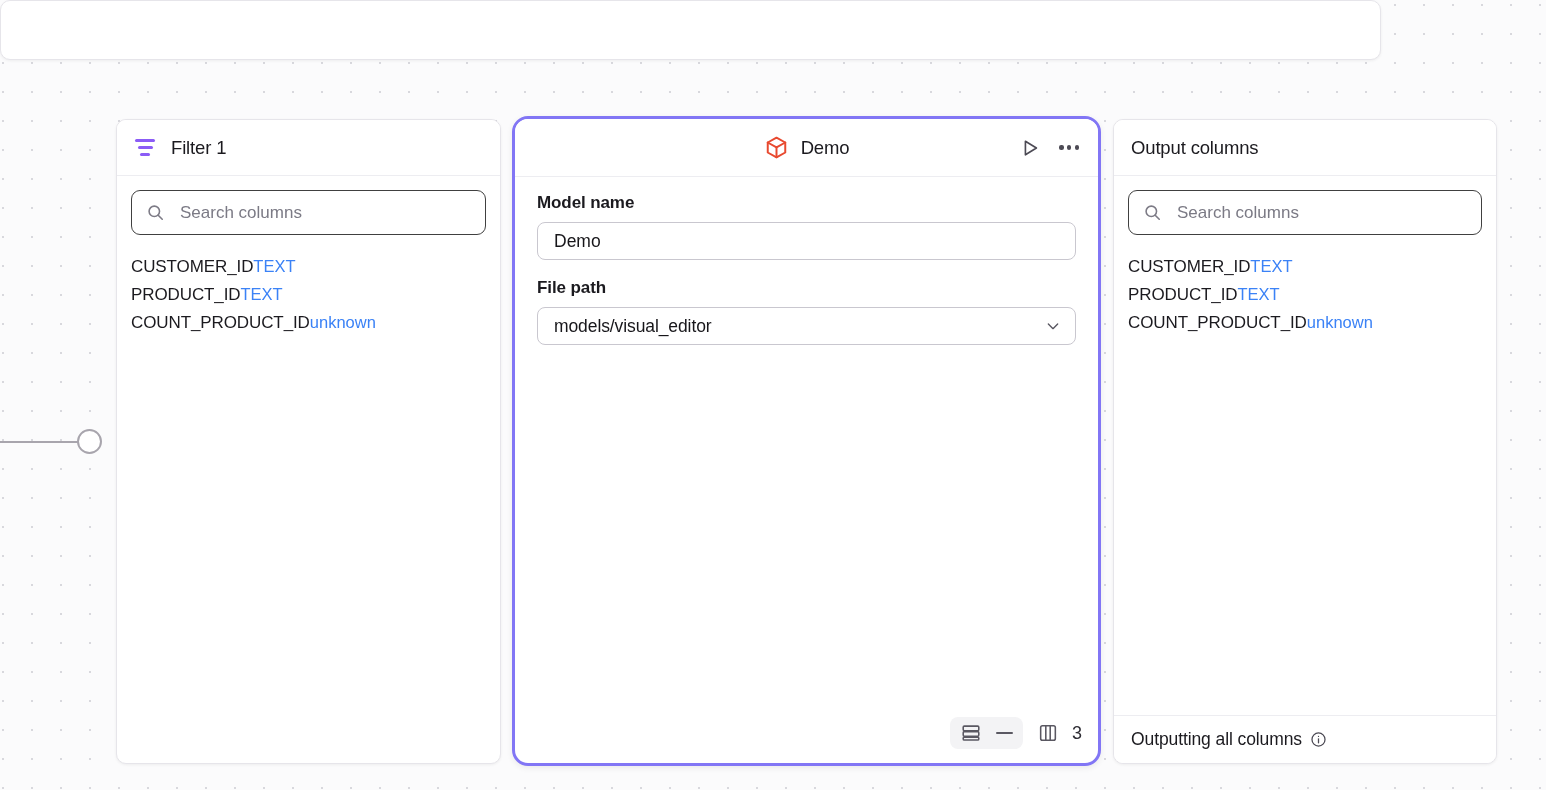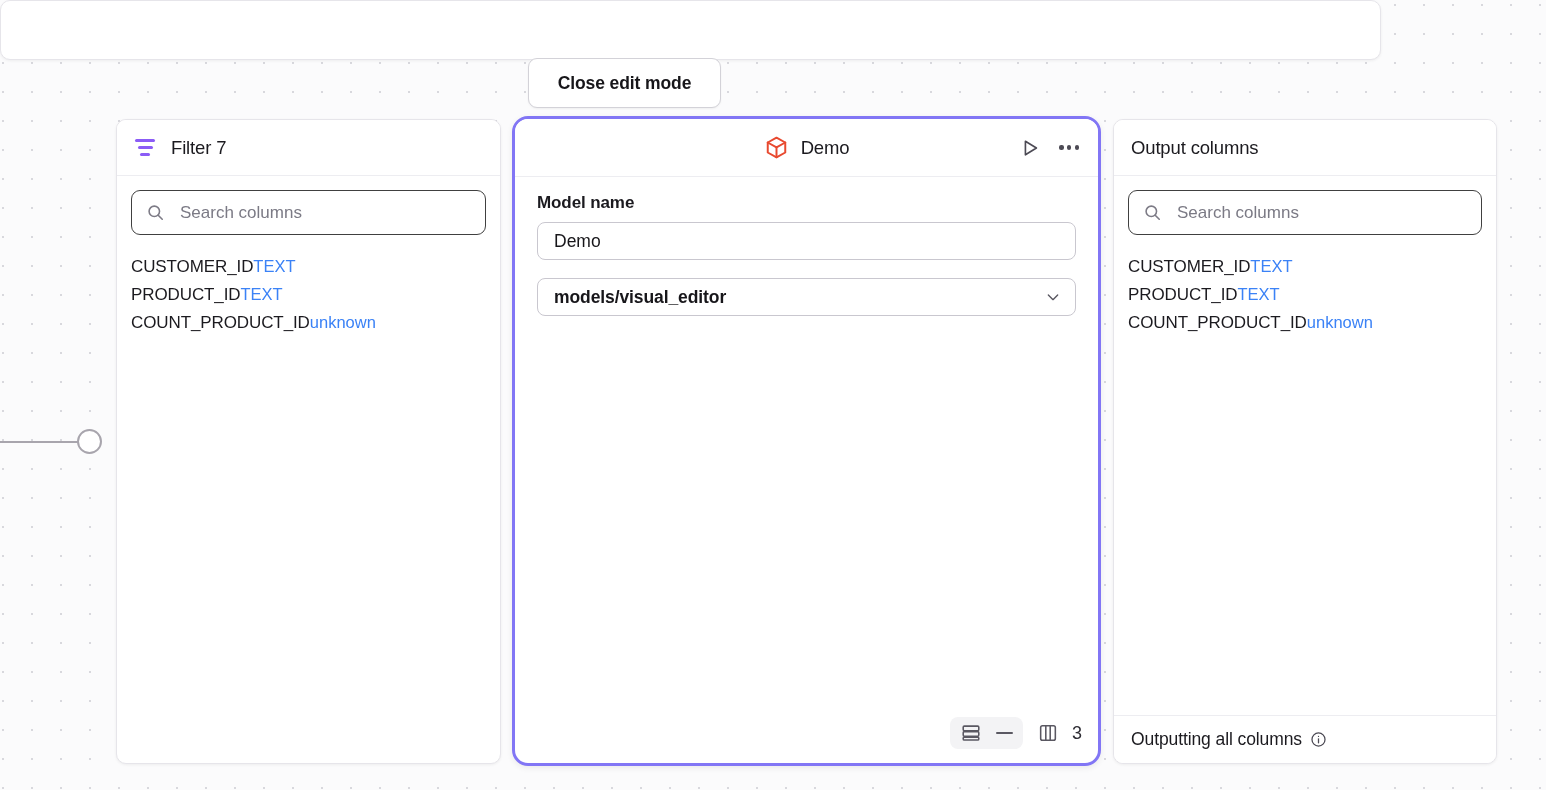--- a/index.html
+++ b/index.html
@@ -230,21 +230,21 @@
   }
   .select-input {
     height: 38px;
     border: 1px solid #c9c7cf;
     border-radius: 8px;
     display: flex;
     align-items: center;
     justify-content: space-between;
     padding: 0 14px 0 16px;
     font-size: 17.5px;
-    font-weight: bold;
+    font-weight: normal;
     color: #17161a;
     background: #ffffff;
     cursor: pointer;
     letter-spacing: -0.1px;
   }
   .chev { width: 16px; height: 16px; color: #57555f; flex: 0 0 auto; }
 
   .demo-footer {
     position: absolute;
     right: 16px;
@@ -311,30 +311,29 @@
   }
 </style>
 </head>
 <body>
 
 <div id="canvas">
 
   <div class="connector-line"></div>
   <div class="connector-handle"></div>
 
-  <button class="close-edit-btn">Close edit mode</button>
 
   <div class="panel" id="filter-panel">
     <div class="panel-header">
       <span class="filter-icon">
         <i></i>
           <i></i>
           <i></i>
       </span>
-      <span class="panel-title">Filter 7</span>
+      <span class="panel-title">Filter 1</span>
     </div>
     <div class="panel-body">
       <div class="search-box">
         <svg class="mag" viewBox="0 0 24 24" fill="none" stroke="currentColor" stroke-width="2" stroke-linecap="round">
           <circle cx="10.5" cy="10.5" r="6.6"></circle>
           <line x1="15.4" y1="15.4" x2="20.5" y2="20.5"></line>
         </svg>
         <input type="text" placeholder="Search columns" style="">
       </div>
     </div>
@@ -374,20 +373,21 @@
           <span></span>
           <span></span>
         </span>
       </div>
     </div>
 
     <div class="form-area">
       <div class="field-label">Model name</div>
       <div class="text-input">Demo</div>
 
+      <div class="field-label">File path</div>
       <div class="select-input">
         <span>models/visual_editor</span>
         <svg class="chev" viewBox="0 0 24 24" fill="none" stroke="currentColor" stroke-width="2" stroke-linecap="round" stroke-linejoin="round">
           <polyline points="5,9 12,16 19,9"></polyline>
         </svg>
       </div>
     </div>
 
     <div class="demo-footer">
       <div class="pill-group">

